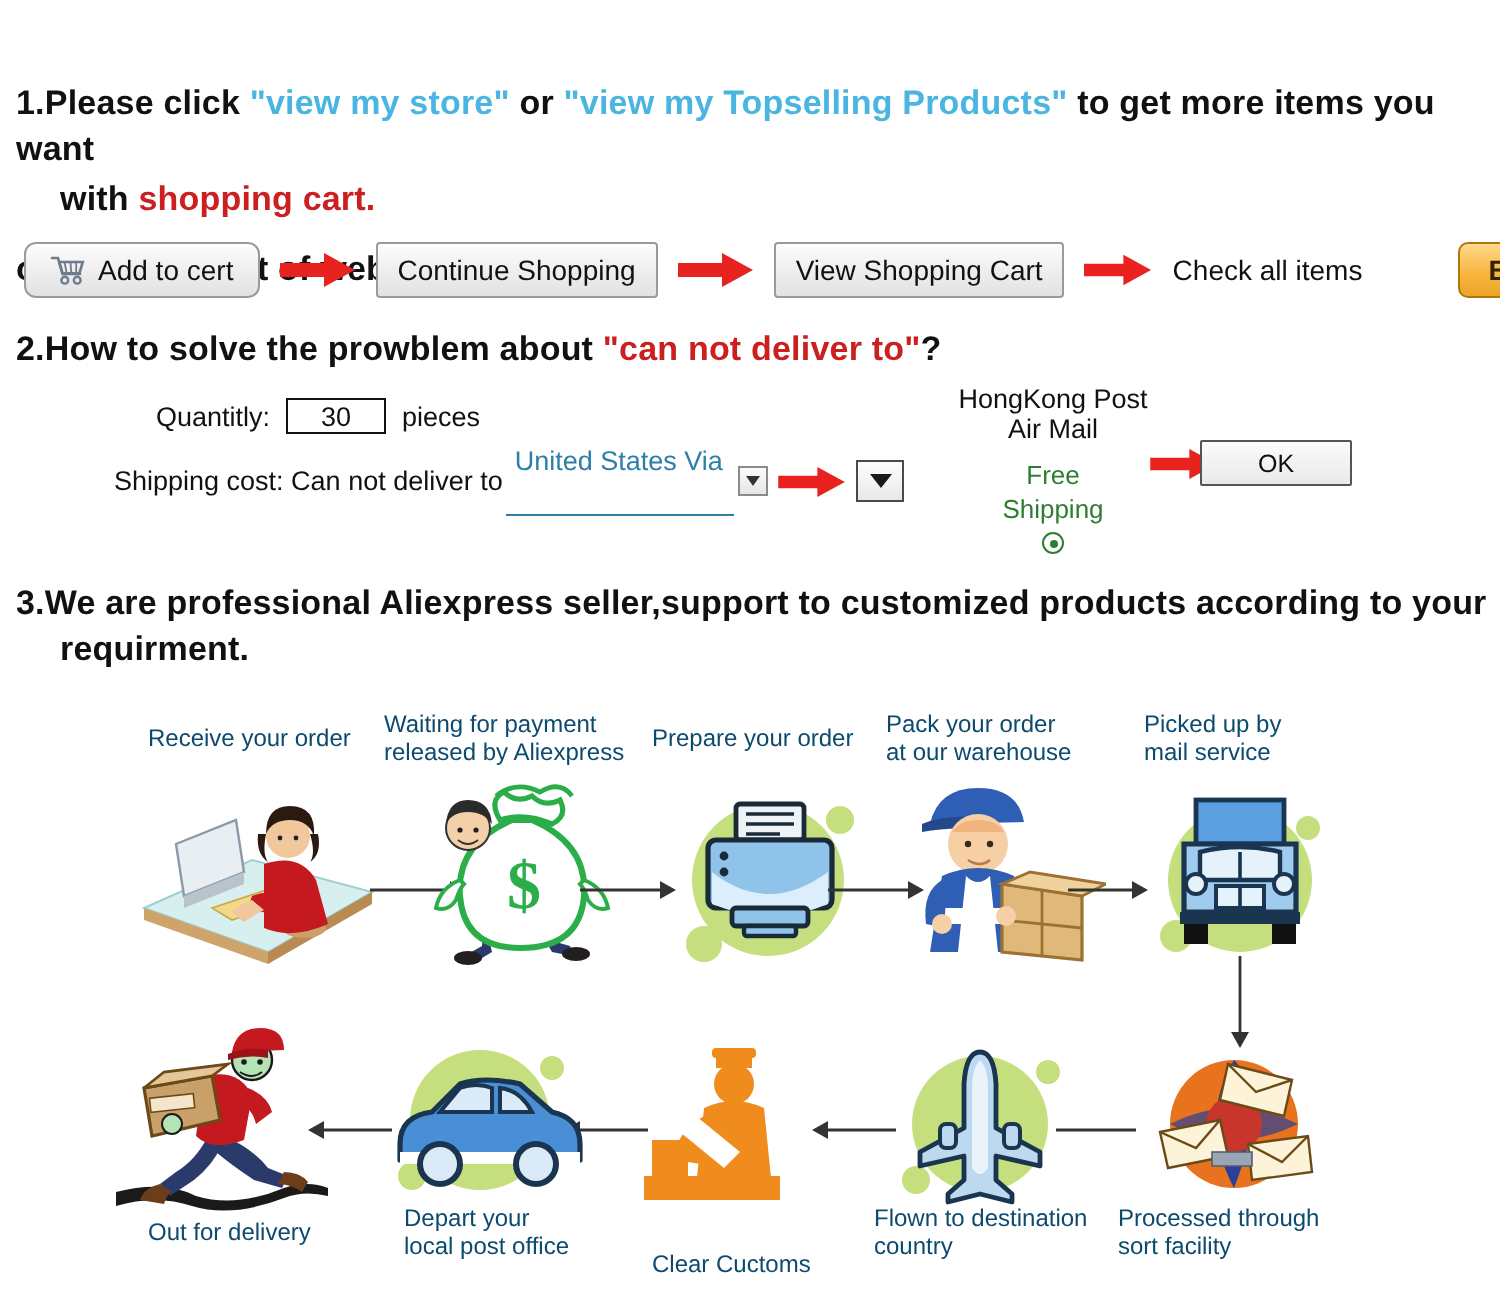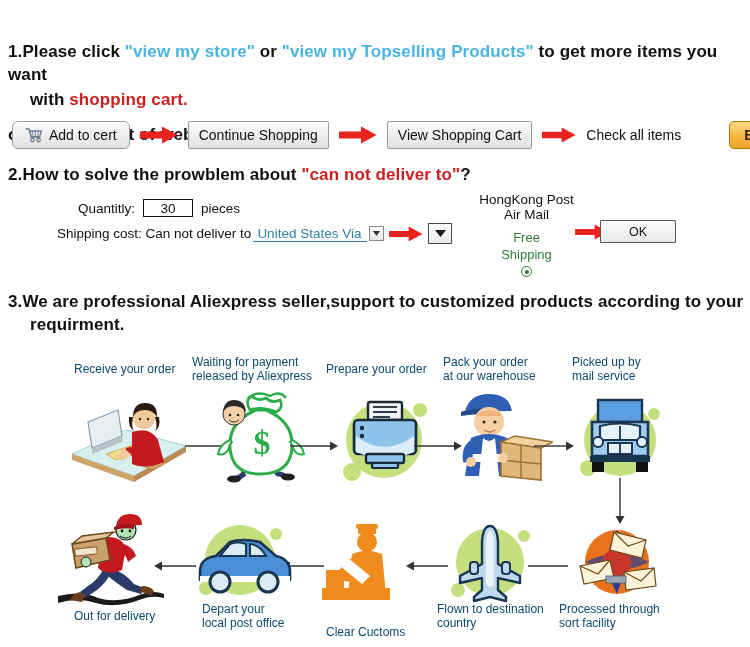--- a/index.html
+++ b/index.html
@@ -70,21 +70,21 @@
   .frm-label { font-size:13.5px; color:#111; white-space:nowrap; }
   .qty-box {
     display:inline-flex; align-items:center; justify-content:center;
     width:50px; height:18px;
     border:1px solid #111; background:#fff;
     font-size:13.5px; color:#111;
   }
   .country-sel {
     font-size:13.5px; color:#2e7fa8;
     border-bottom:1px solid #2e7fa8;
-    padding:0 6px 0 4px;
+    padding:0 6px 19px 4px;
     white-space:nowrap;
   }
   .mini-drop {
     width:15px; height:15px;
     border:1px solid #8a8a8a;
     background:linear-gradient(#fbfbfb,#e6e6e6);
     display:inline-flex; align-items:center; justify-content:center;
   }
   .big-drop {
     width:24px; height:21px;

